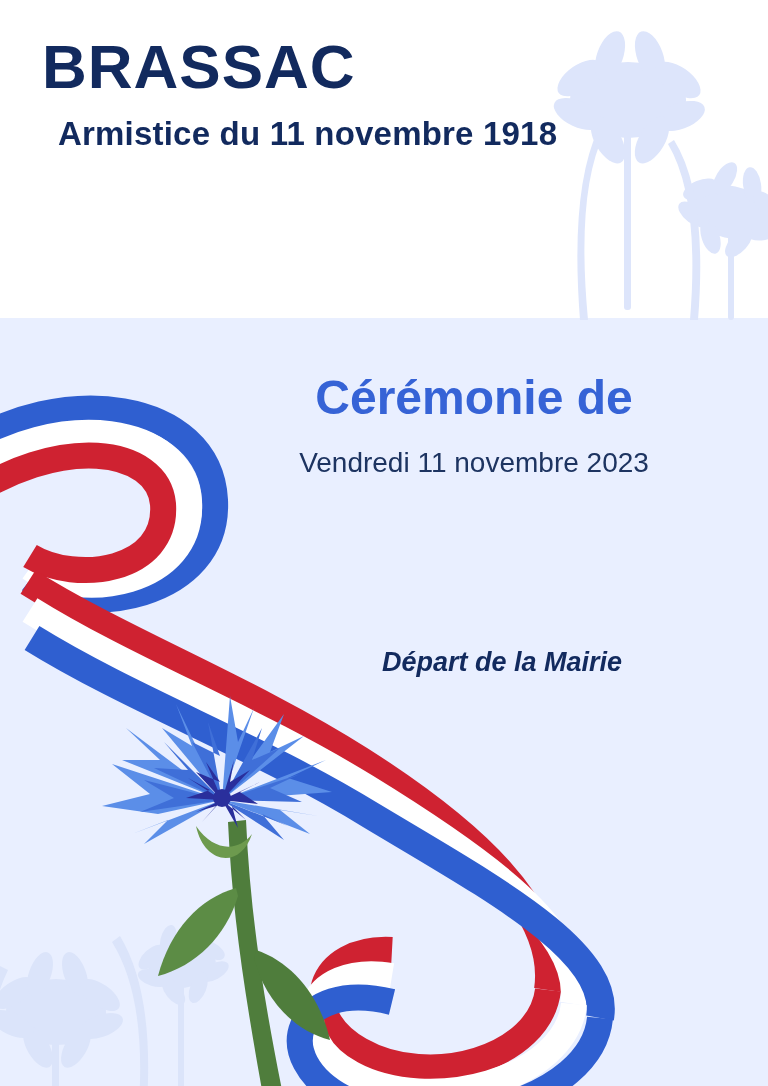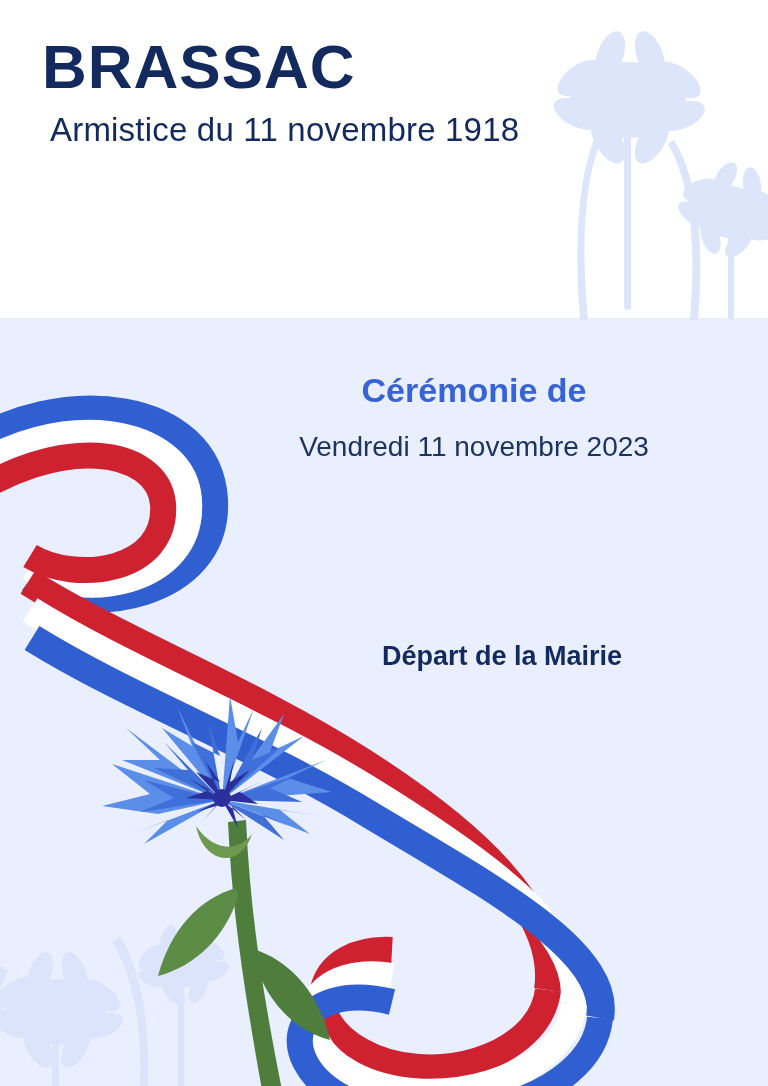--- a/index.html
+++ b/index.html
@@ -50,36 +50,36 @@
   .title {
     font-size: 62px;
     font-weight: bold;
     letter-spacing: 1px;
     color: #122a5e;
     line-height: 1.05;
     margin: 0 0 12px 0;
   }
   .subtitle {
     font-size: 33px;
-    font-weight: normal;
+    font-weight: bold;
     color: #122a5e;
-    margin: 8px;
+    margin: 16px;
     letter-spacing: 0.2px;
   }
   
   .main-block {
     position: absolute;
     right: 54px;
     top: 372px;
     width: 480px;
     text-align: center;
     z-index: 6;
   }
   .event-title {
-    font-size: 34px;
+    font-size: 48px;
     font-weight: bold;
     color: #3663d6;
     line-height: 1.1;
     margin: 0 0 22px 0;
   }
   .event-date {
     font-size: 28px;
     color: #1d3461;
     margin: 16px;
   }
@@ -89,21 +89,22 @@
     top: 640px;
     width: 420px;
     text-align: center;
     z-index: 6;
   }
   .departure-line {
     font-size: 27px;
     font-weight: bold;
     color: #122a5e;
     line-height: 1.25;
-    margin: 0;
+    margin: 6px;
+    font-style: italic;
   }
   
   .artwork {
     position: absolute;
     left: 0;
     top: 390px;
     width: 768px;
     height: 700px;
     z-index: 4;
     pointer-events: none;

